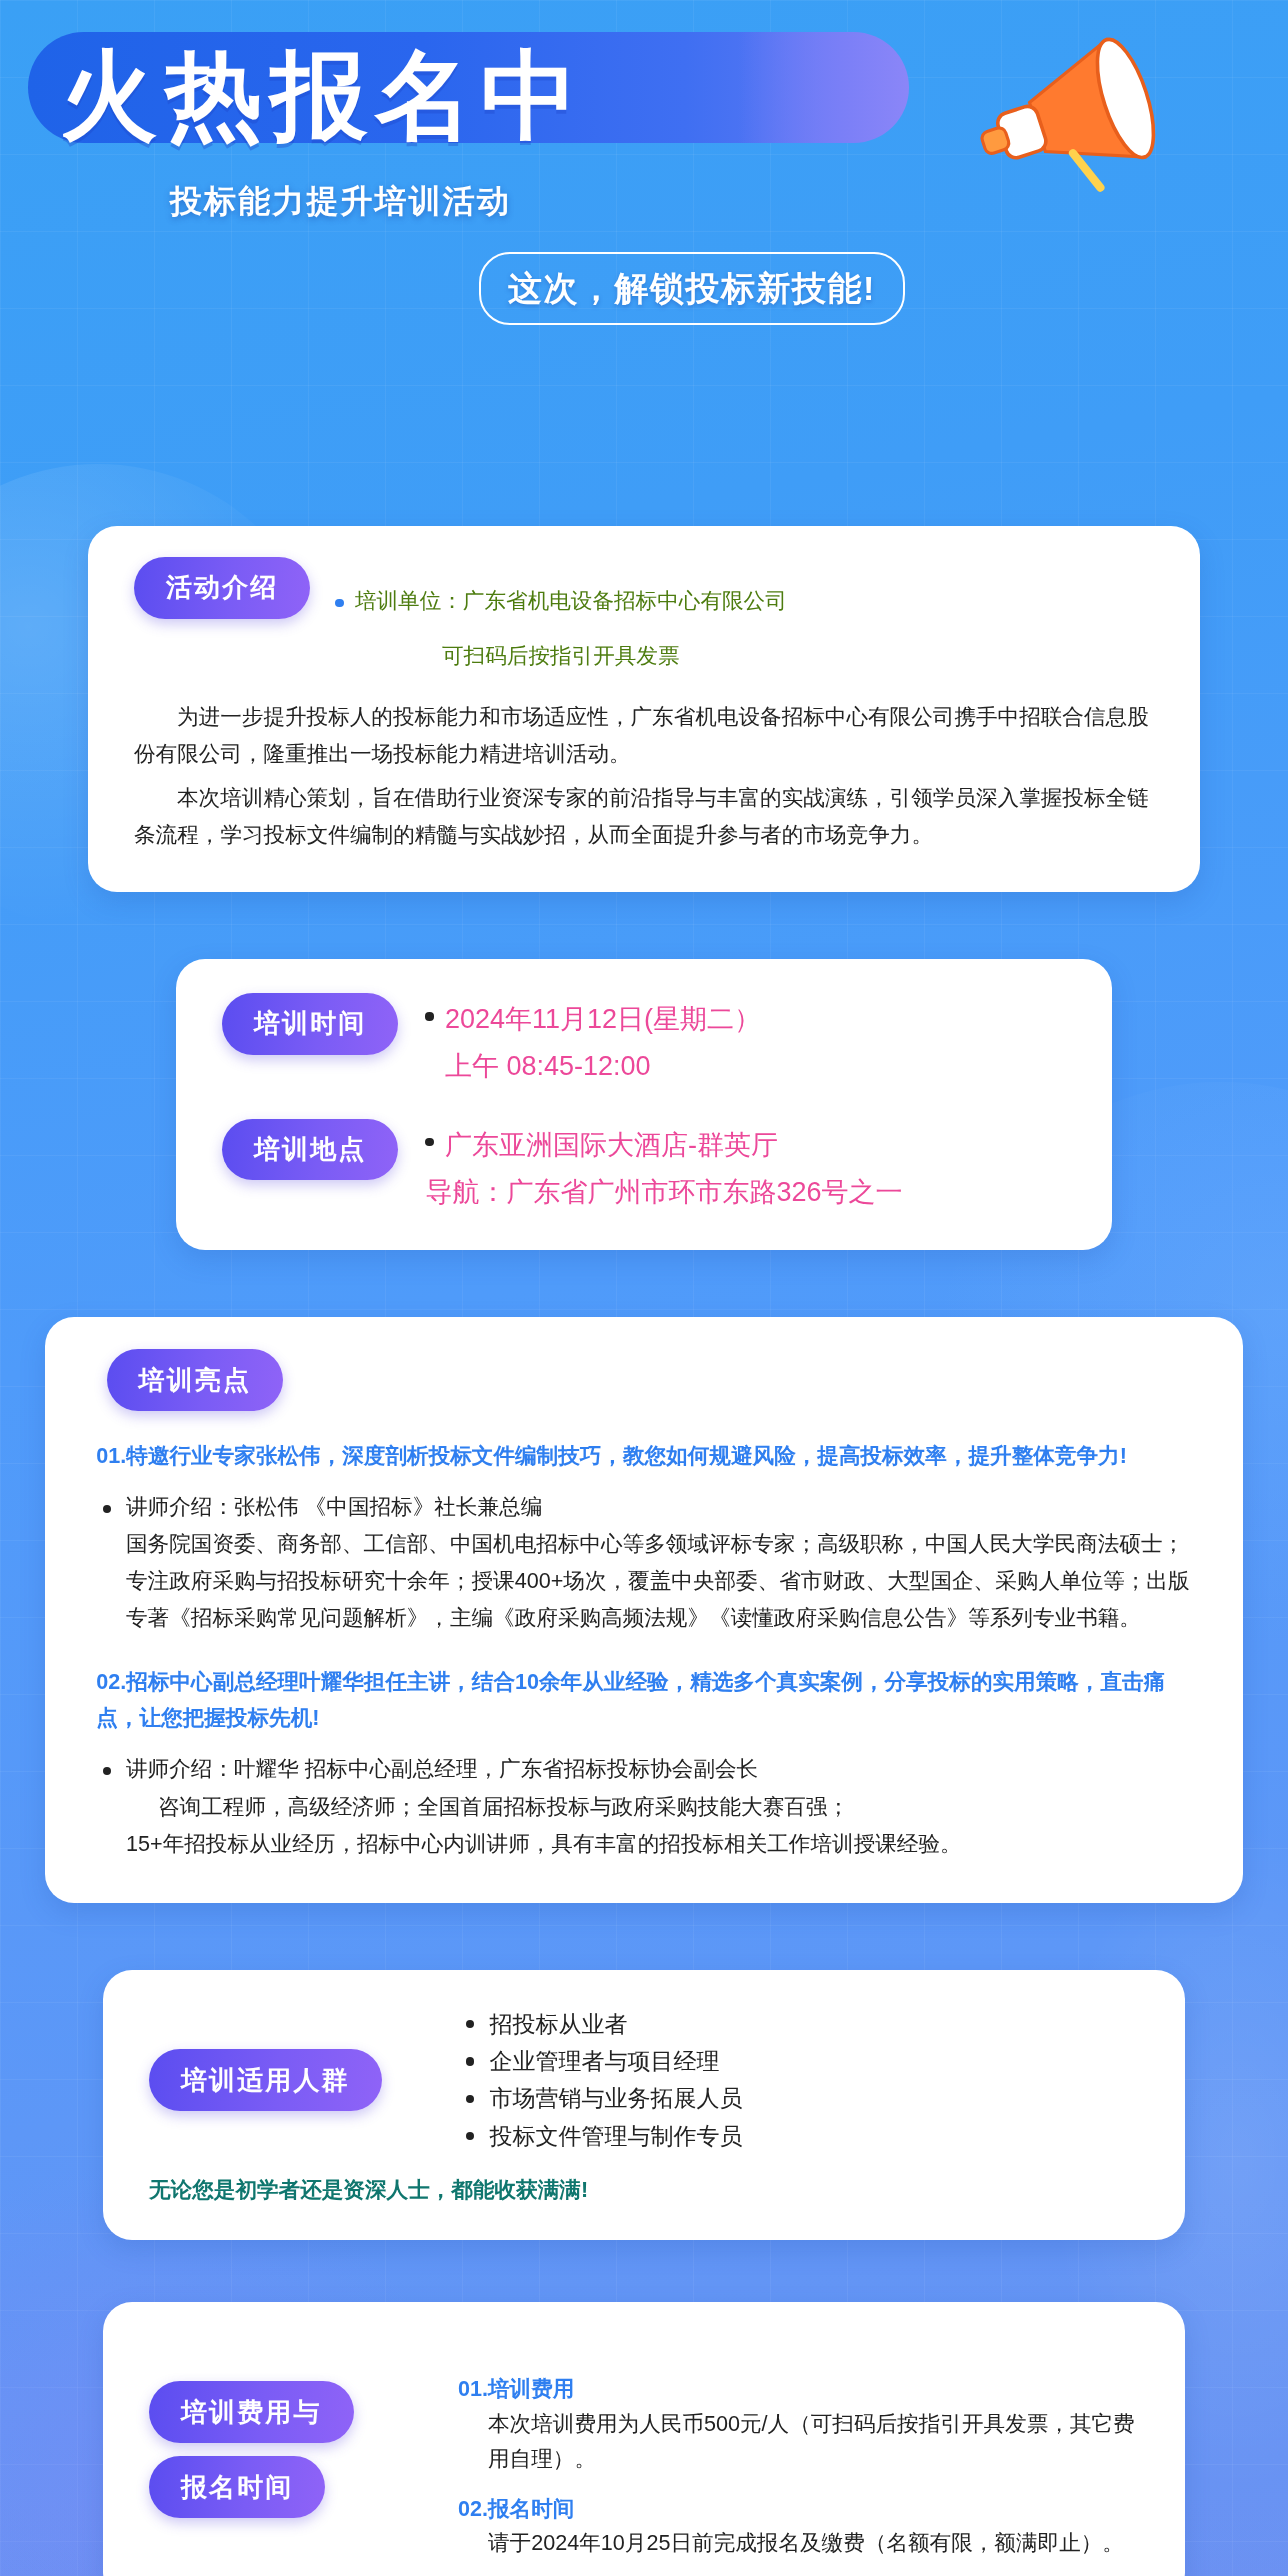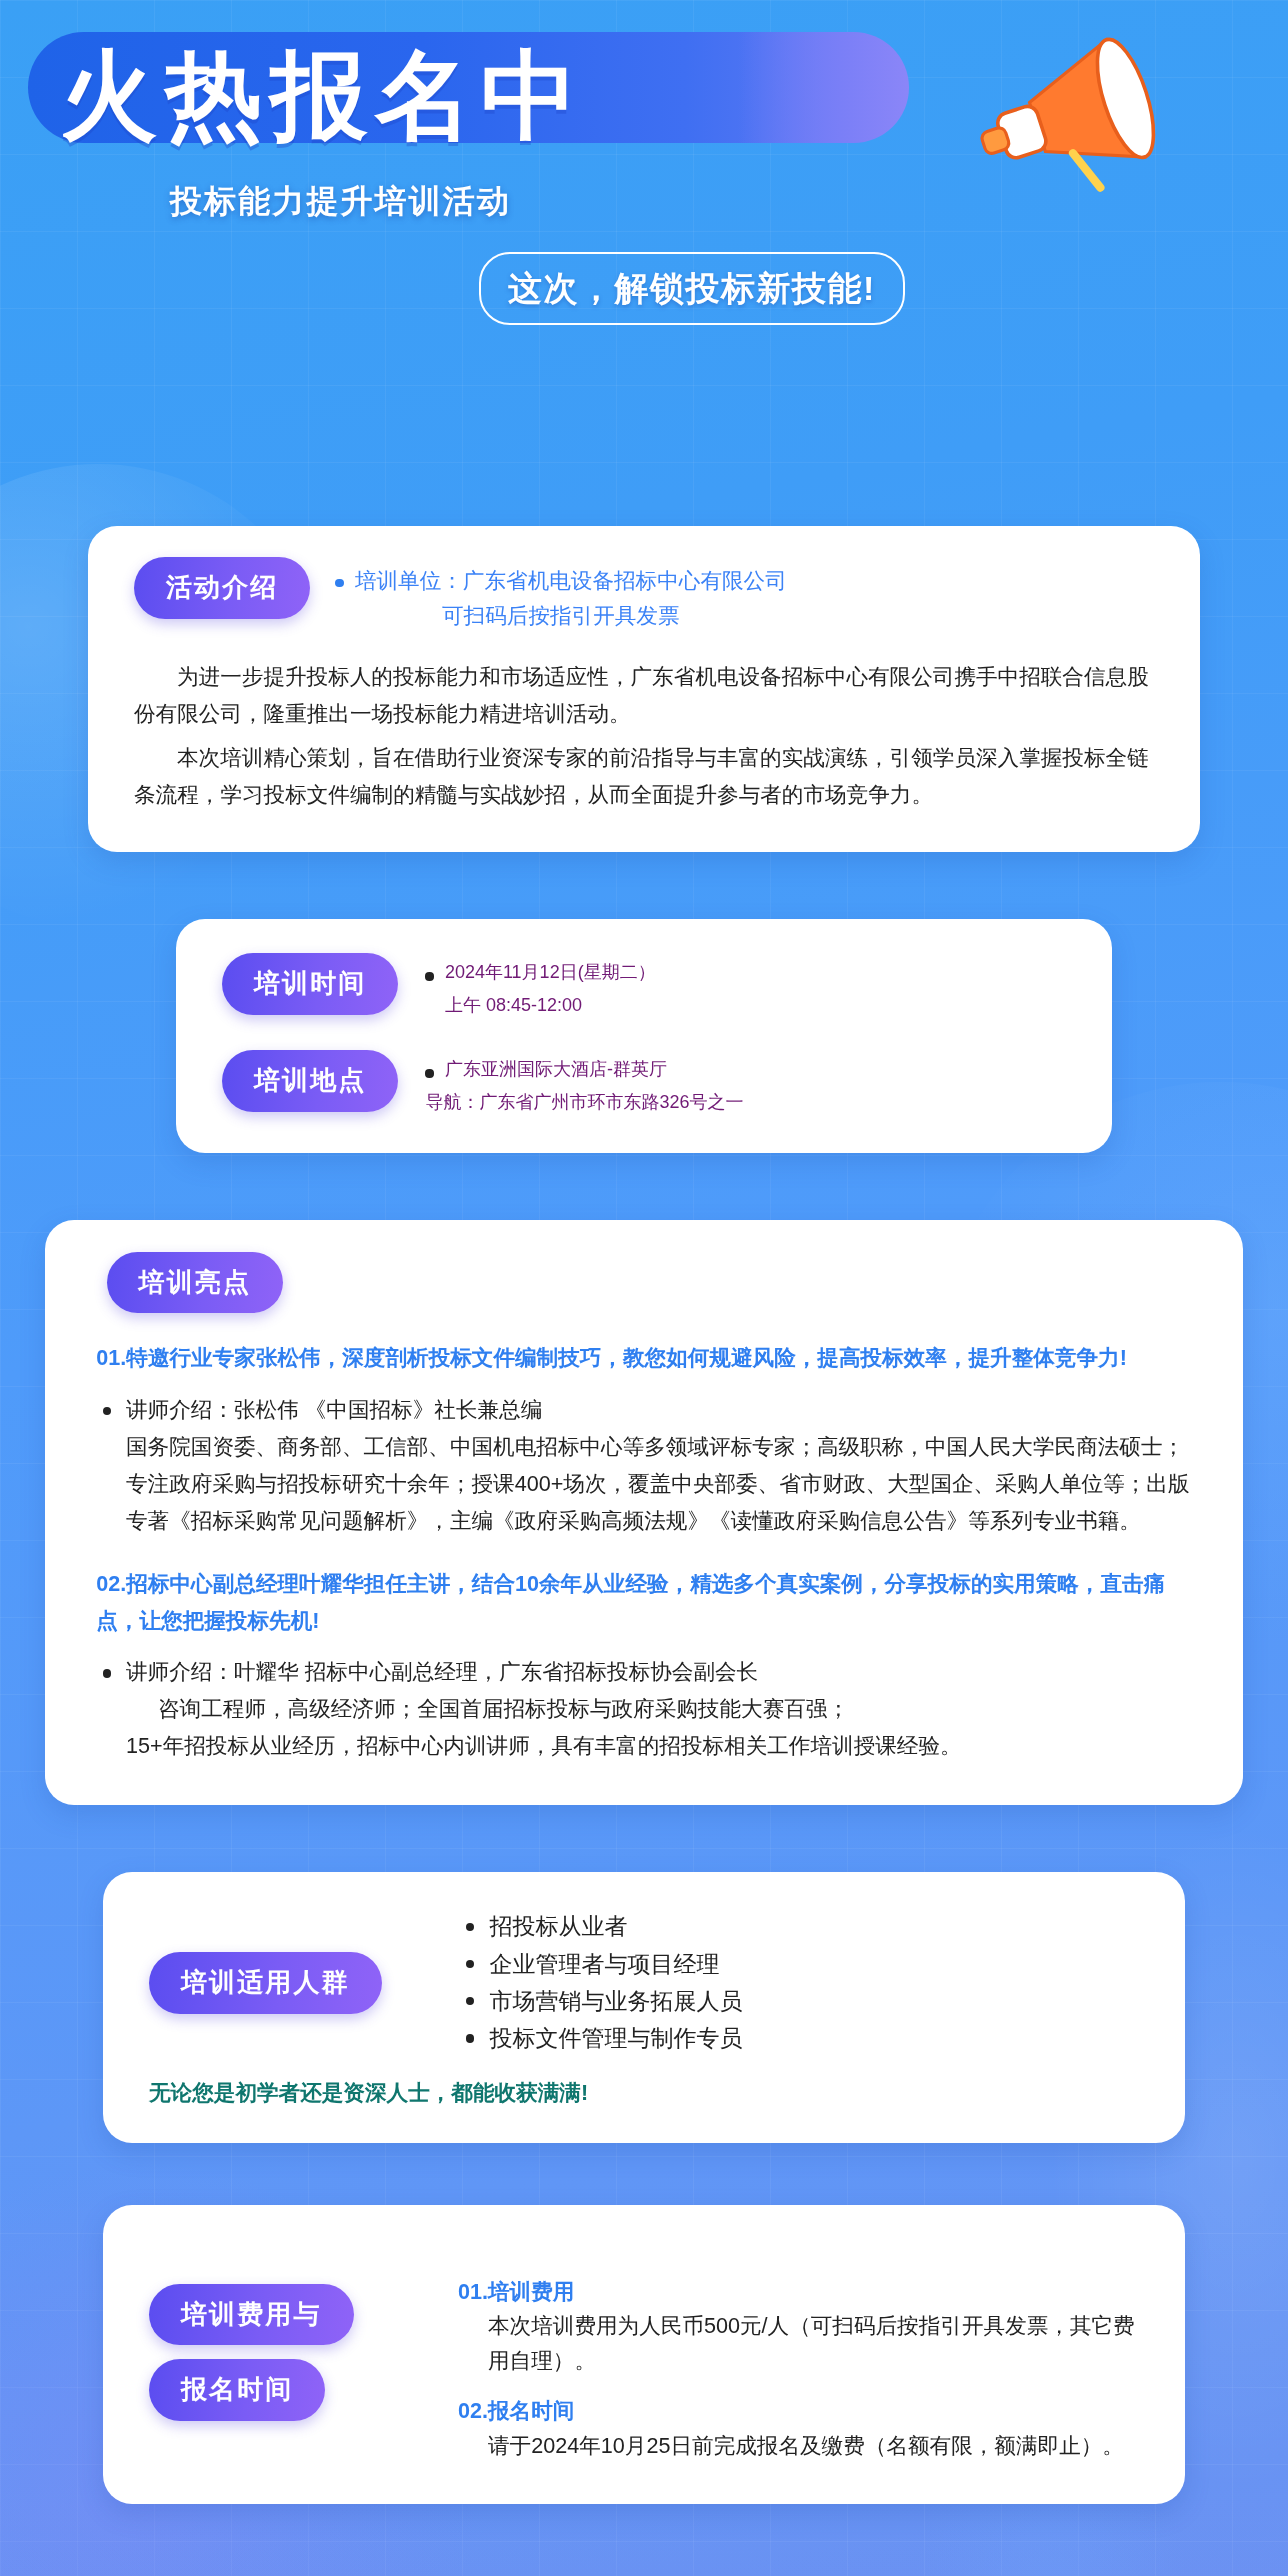--- a/index.html
+++ b/index.html
@@ -111,34 +111,34 @@
     padding: 13.4px 32px;
     box-shadow: 0 5.2px 12.4px rgba(80,60,220,0.28);
     white-space: nowrap;
   }
   .bodytext { font-size: 21.6px; line-height: 1.72; color: #222222; }
 
   
   .sec-intro { width: 1112px; padding: 31px 46px 39px 46px; margin-top: 62px; }
   .sec-intro .top-row { display: flex; align-items: flex-start; gap: 25px; }
   .sec-intro .org-block { padding-top: 7.2px; }
-  .org-line { font-size: 21.6px; color: #3b82f6; line-height: 1.62; display: flex; align-items: flex-start; }
+  .org-line { font-size: 21.6px; color: #4d7c0f; line-height: 1.62; display: flex; align-items: flex-start; margin-top: 20px; }
   .dot {
     display: inline-block; width: 8.2px; height: 8.2px; border-radius: 50%;
     background: #2f7ff0; margin: 14.4px 11.3px 0 0; flex: none;
   }
   .org-line.indent { padding-left: 19.6px; }
   .intro-p { margin-top: 24px; text-indent: 43px; }
   .intro-p + .intro-p { margin-top: 6.2px; }
 
   
   .sec-when { width: 936px; padding: 34px 46px 36px 46px; margin-top: 67px; }
   .when-row { display: flex; align-items: flex-start; gap: 27px; }
   .when-row + .when-row { margin-top: 30px; }
-  .when-body { padding-top: 5.2px; font-size: 18px; line-height: 1.6; color: #701a75; }
+  .when-body { padding-top: 5.2px; font-size: 27px; line-height: 1.6; color: #ec4899; }
   .bullet-line { display: flex; align-items: flex-start; }
   .bullet {
     display: inline-block; width: 8.2px; height: 8.2px; border-radius: 50%;
     background: #222; margin: 14.4px 11.3px 0 0; flex: none;
   }
   .when-sub { padding-left: 0; margin-top: 4.1px; }
 
   
   .sec-high { width: 1198px; padding: 32px 41px 41px 41px; margin-top: 67px; }
   .high-tag-wrap { padding-left: 20.6px; }

